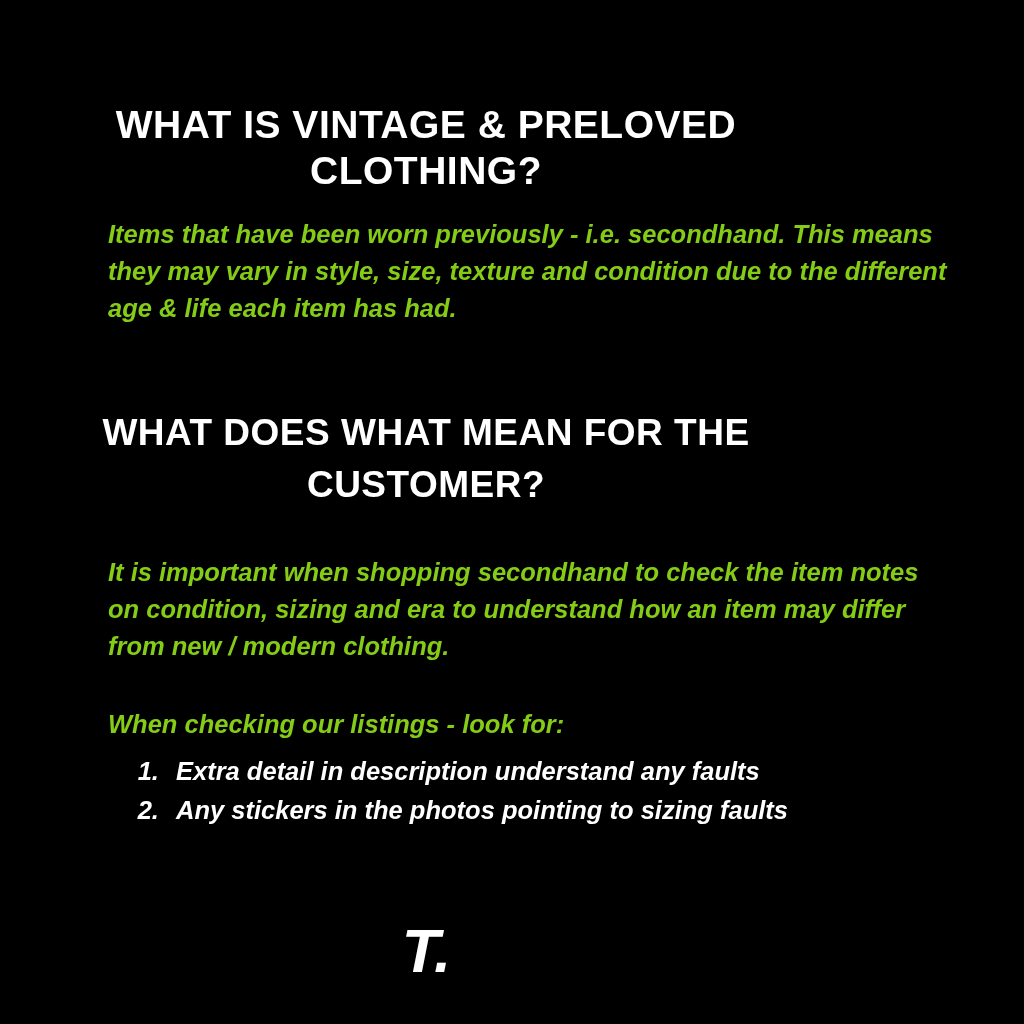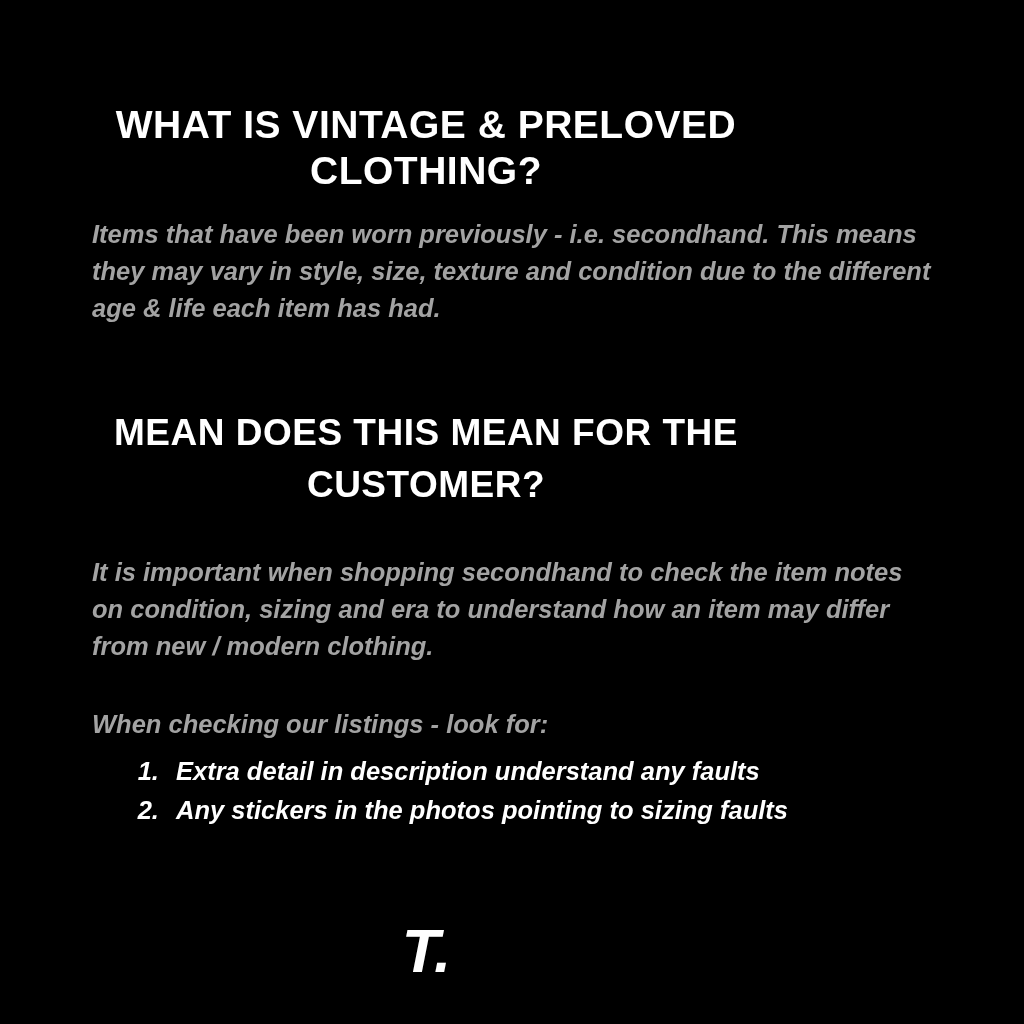--- a/index.html
+++ b/index.html
@@ -43,22 +43,22 @@
     top: 376px;
     font-size: 37px;
     line-height: 52px;
   }
   .body-text {
     position: absolute;
     font-style: italic;
     font-weight: bold;
     font-size: 25.5px;
     line-height: 37px;
-    color: #a3a3a3;
-    left: 92px;
+    color: #84cc16;
+    left: 108px;
     width: 840px;
   }
   .p1 { top: 190px; }
   .p2 { top: 528px; }
   .p3 { top: 680px; }
   .list {
     position: absolute;
     left: 120px;
     top: 752px;
     width: 820px;
@@ -89,21 +89,21 @@
 </style>
 </head>
 <body>
 
 <div class="slide">
 
   <h1 class="heading h-main">WHAT IS VINTAGE &amp; PRELOVED CLOTHING?</h1>
 
   <p class="body-text p1">Items that have been worn previously - i.e. secondhand. This means they may vary in style, size, texture and condition due to the different age &amp; life each item has had.</p>
 
-  <h2 class="heading h-second">MEAN DOES THIS MEAN FOR THE CUSTOMER?</h2>
+  <h2 class="heading h-second">WHAT DOES WHAT MEAN FOR THE CUSTOMER?</h2>
 
   <p class="body-text p2">It is important when shopping secondhand to check the item notes on condition, sizing and era to understand how an item may differ from new / modern clothing.</p>
 
   <p class="body-text p3">When checking our listings - look for:</p>
 
   <ol class="list">
     <li>Extra detail in description understand any faults</li>
     <li>Any stickers in the photos pointing to sizing faults</li>
   </ol>
 

